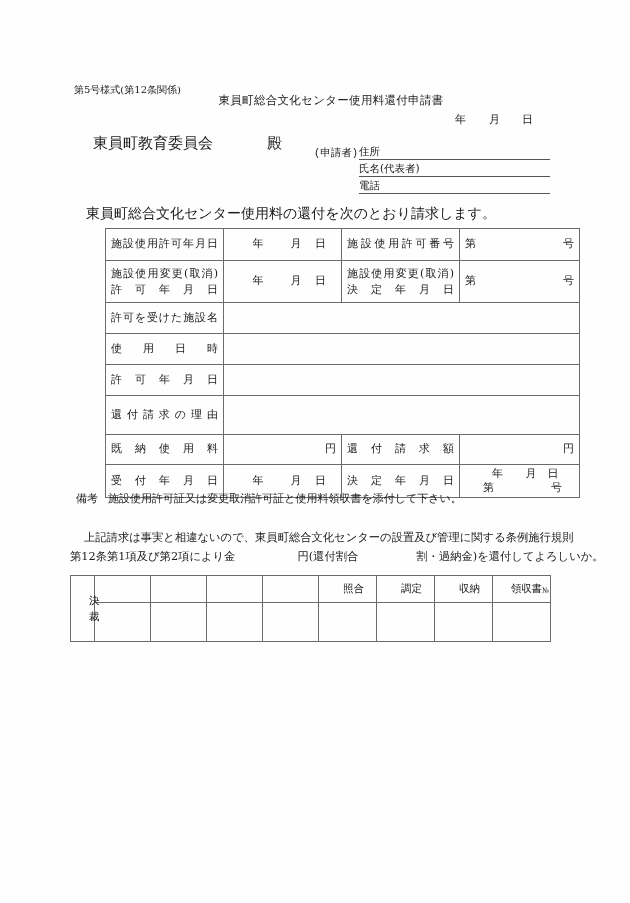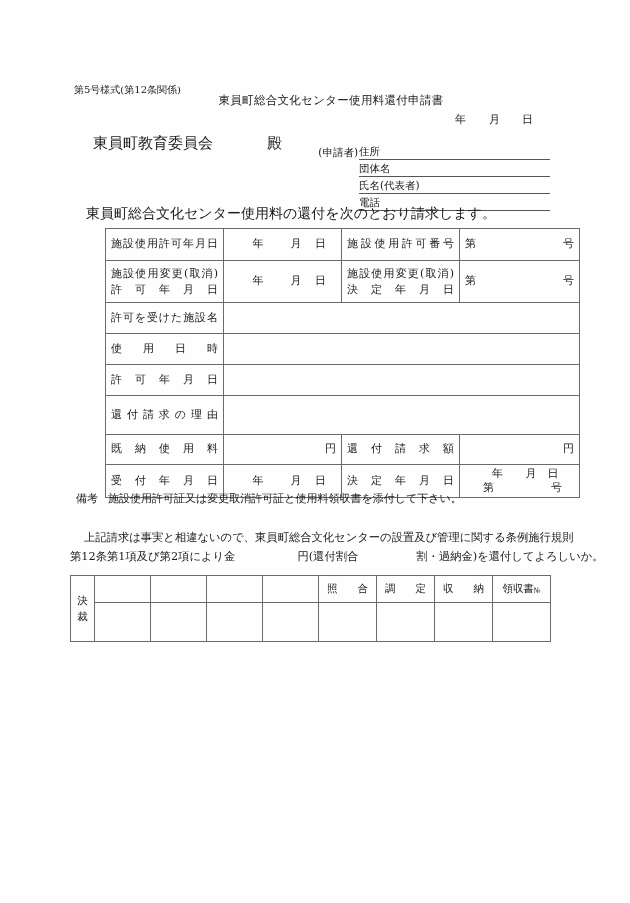--- a/index.html
+++ b/index.html
@@ -81,20 +81,21 @@
     display: flex;
     align-items: flex-end;
     height: 17px;
     white-space: nowrap;
   }
   .applicant-prefix {
     width: 48px;
     text-align: right;
     padding-right: 1px;
     flex: none;
+    font-family: Liberation Mono, monospace;
   }
   .applicant-label {
     border-bottom: 1px solid #555;
     flex: 1;
     padding-bottom: 1px;
     line-height: 14px;
   }
 
   .request-line {
     position: absolute;
@@ -183,21 +184,21 @@
     left: 70px;
     top: 575px;
     width: 480px;
     border-collapse: collapse;
     table-layout: fixed;
     font-size: 10.5px;
   }
   .approval-table td {
     border: 1px solid #6b6b6b;
     height: 26px;
-    padding: 0 2px;
+    padding: 0 18px;
     vertical-align: middle;
     text-align: center;
   }
   .approval-table td.tall { height: 38px; }
   .kessai {
     width: 20px;
     line-height: 1.5;
     padding: 0 2px;
   }
   .kessai div { text-align: center; }
@@ -229,24 +230,20 @@
   </div>
 
   <div class="addressee">
     <span>東員町教育委員会</span><span class="dono">殿</span>
   </div>
 
   <div class="applicant">
     <div class="applicant-row">
       <span class="applicant-prefix">(申請者)</span>
       <span class="applicant-label">住所</span>
-    </div>
-    <div class="applicant-row">
-      <span class="applicant-prefix"></span>
-      <span class="applicant-label">団体名</span>
     </div>
     <div class="applicant-row">
       <span class="applicant-prefix"></span>
       <span class="applicant-label">氏名(代表者)</span>
     </div>
     <div class="applicant-row">
       <span class="applicant-prefix"></span>
       <span class="applicant-label">電話</span>
     </div>
   </div>

